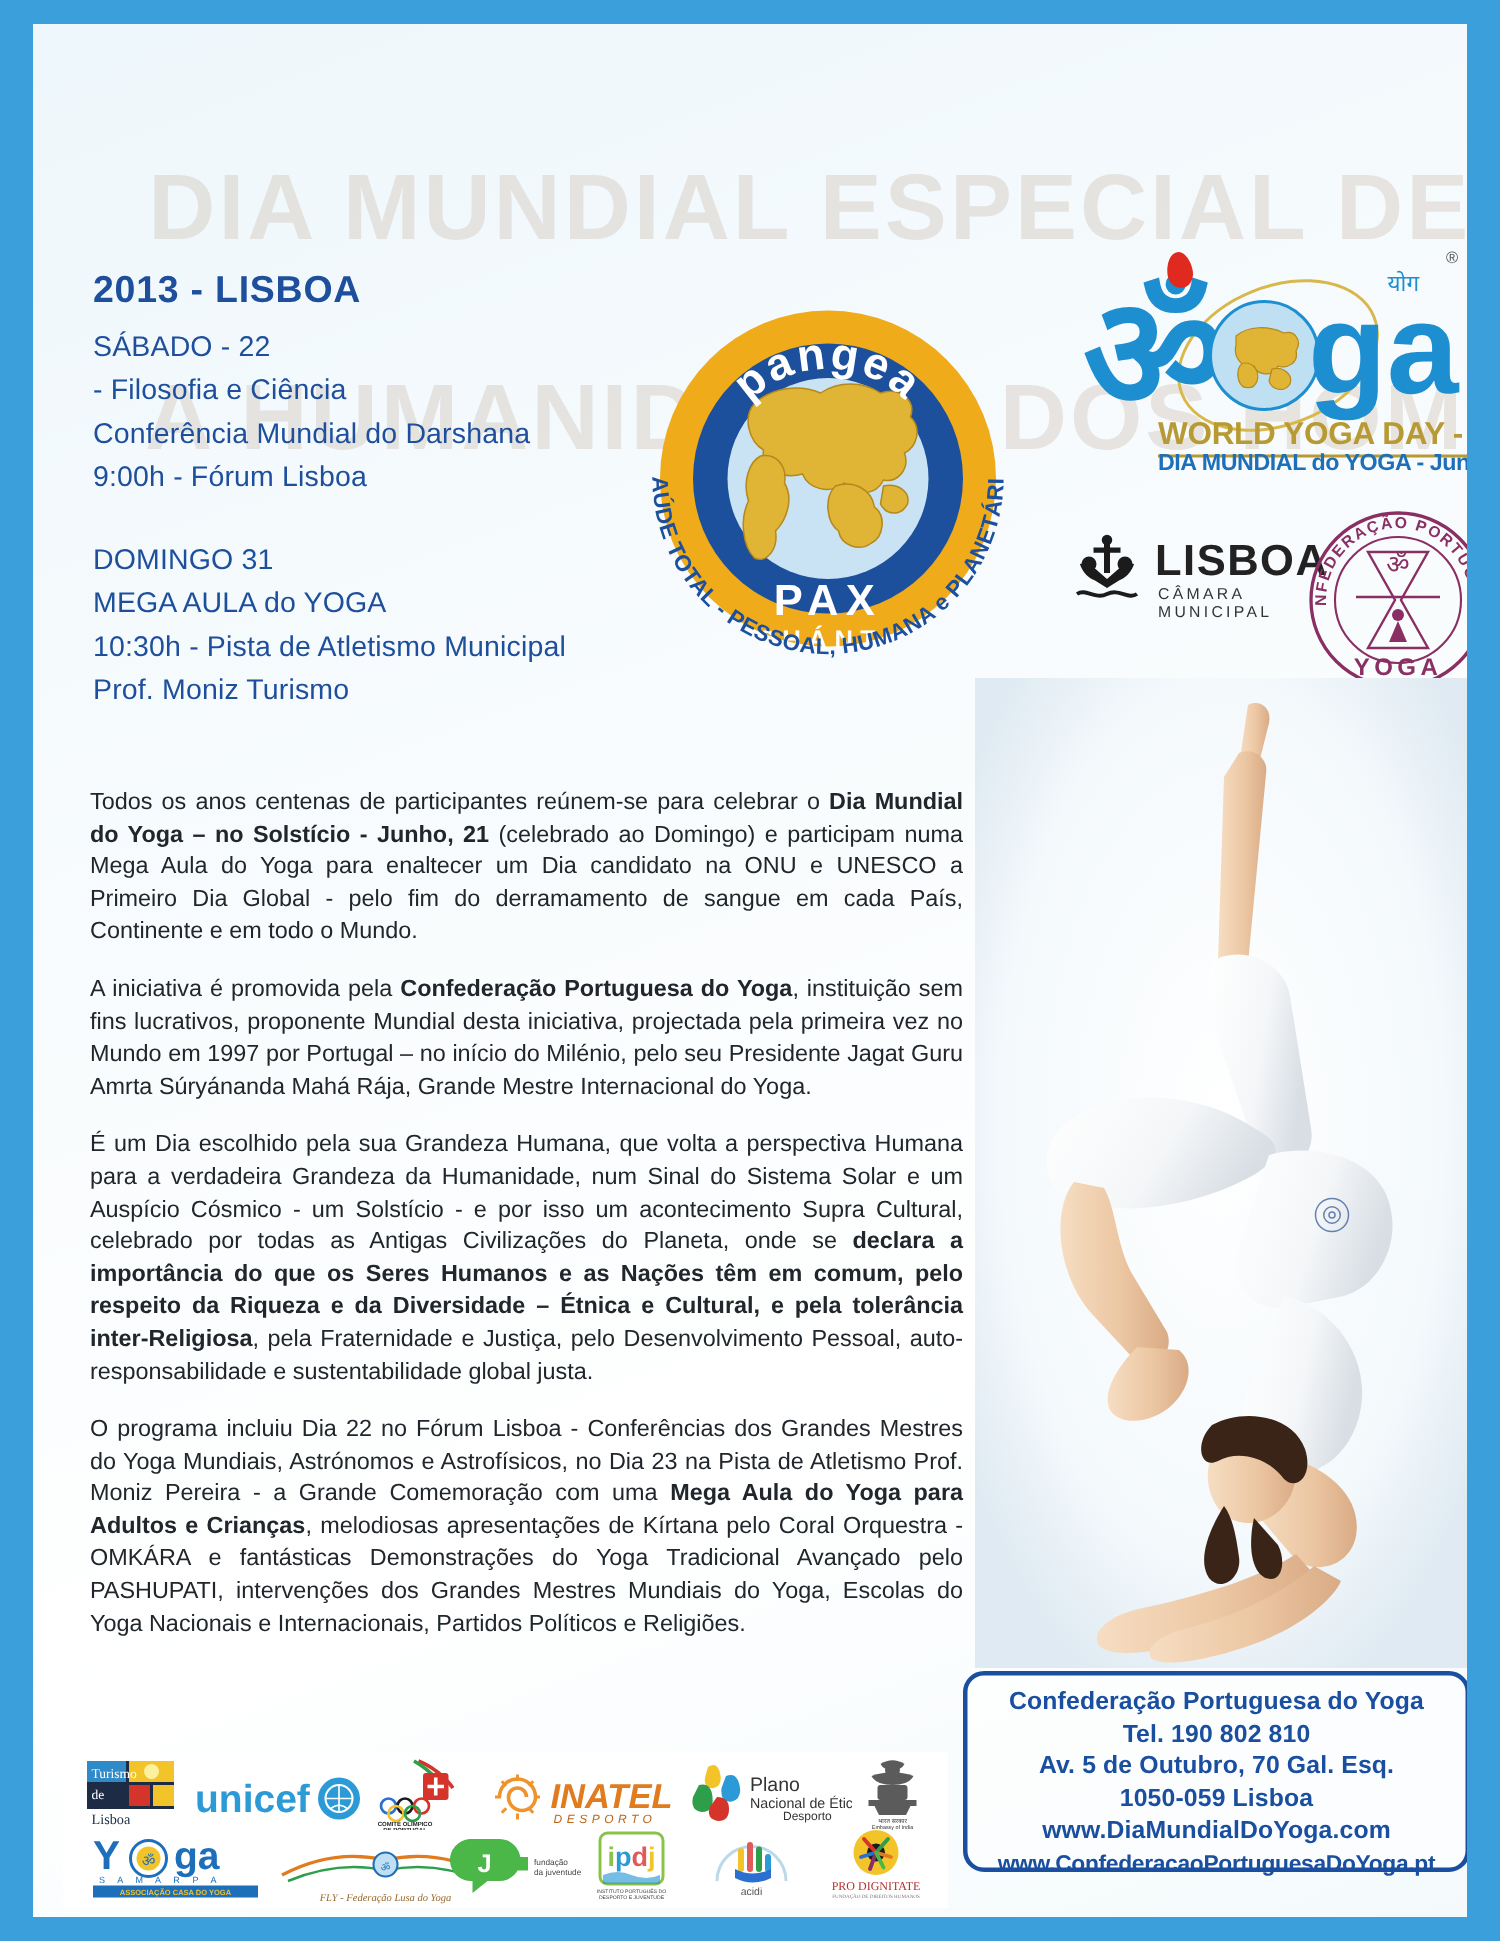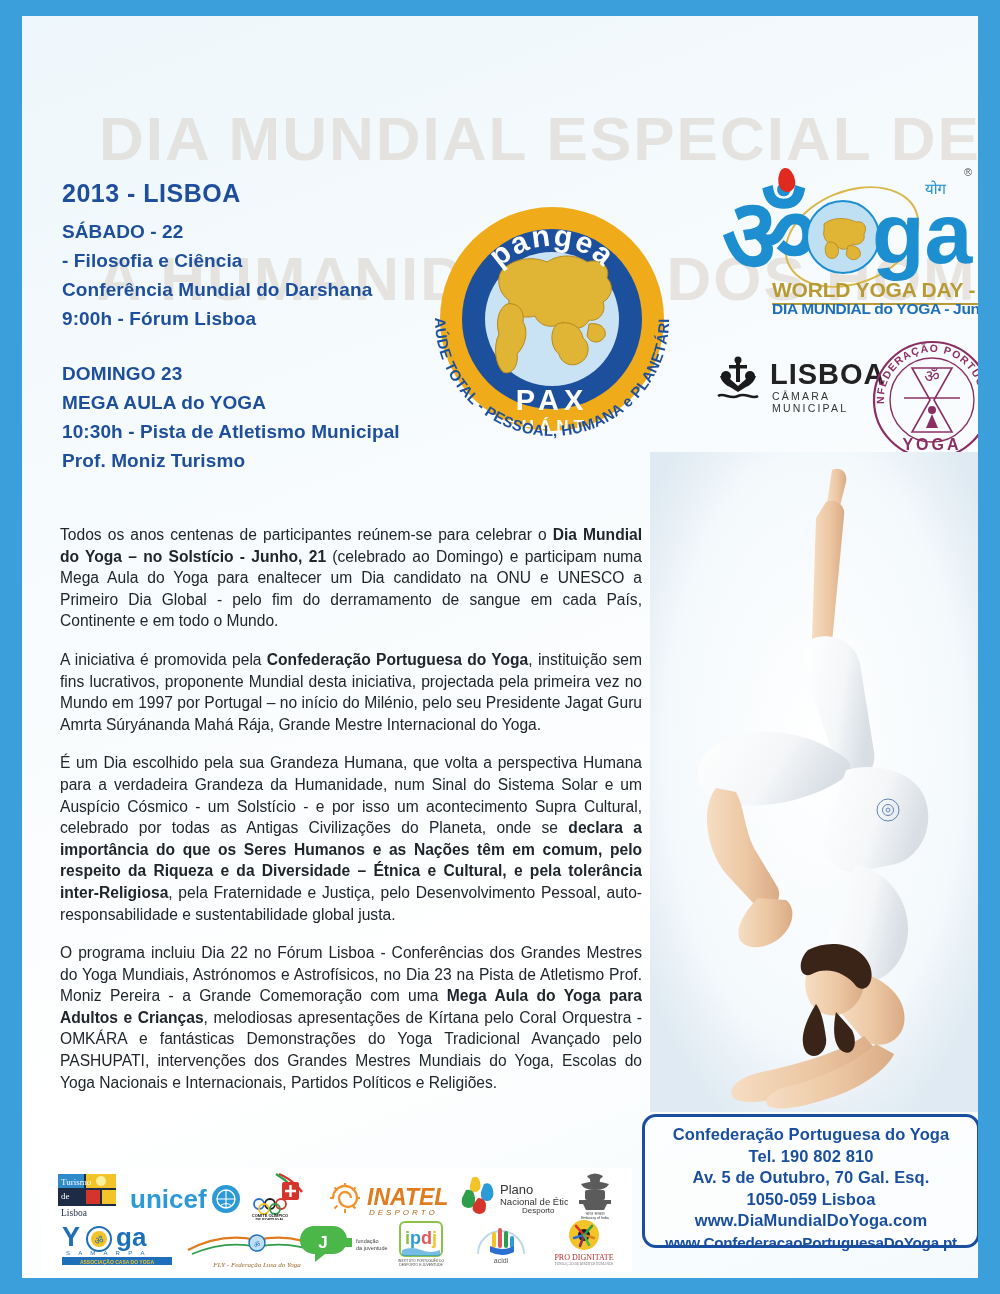--- a/index.html
+++ b/index.html
@@ -29,21 +29,21 @@
   .title {
     position: absolute; left: 40px; top: 42px;
     font-size: 72px; font-weight: bold;
     color: #2456a6;
     letter-spacing: -1px;
     line-height: 78px;
   }
   
   .details { position: absolute; left: 40px; top: 163px; width: 400px; color: #1e4f9c; }
   .d-year { font-size: 25px; font-weight: bold; letter-spacing: .5px; margin-bottom: 9px; }
-  .d-line { font-size: 19px; font-weight: bold; line-height: 29px; letter-spacing: .1px; }
+  .d-line { font-size: 19px; font-weight: normal; line-height: 29px; letter-spacing: .1px; }
   .d-gap { height: 26px; }
   
   .pangea { position: absolute; left: 385px; top: 158px; width: 290px; height: 290px; }
   
   .yogalogo { position: absolute; left: 698px; top: 150px; width: 260px; height: 165px; }
   .yl-om {
     position: absolute; left: 2px; top: 18px;
     font-size: 104px; color: #1d8fd1; font-weight: bold;
     font-family: "DejaVu Sans", sans-serif; line-height: 104px;
   }
@@ -124,21 +124,21 @@
   </div>
 
 
   <div class="details">
     <div class="d-year">2013 - LISBOA</div>
     <div class="d-line">SÁBADO - 22</div>
     <div class="d-line">- Filosofia e Ciência</div>
     <div class="d-line">Conferência  Mundial do Darshana</div>
     <div class="d-line">9:00h - Fórum Lisboa</div>
     <div class="d-gap"></div>
-    <div class="d-line">DOMINGO 23</div>
+    <div class="d-line">DOMINGO 31</div>
     <div class="d-line">MEGA AULA do YOGA</div>
     <div class="d-line">10:30h - Pista de Atletismo Municipal</div>
     <div class="d-line">Prof. Moniz Turismo</div>
   </div>
 
   <div class="pangea">
     <svg width="290" height="290" viewBox="0 0 290 290">
       <defs>
         <path id="arcTop" d="M 72,145 A 73,73 0 0 1 218,145" fill="none"></path>
         <path id="arcBot" d="M 28,145 A 117,117 0 0 0 262,145" fill="none"></path>

